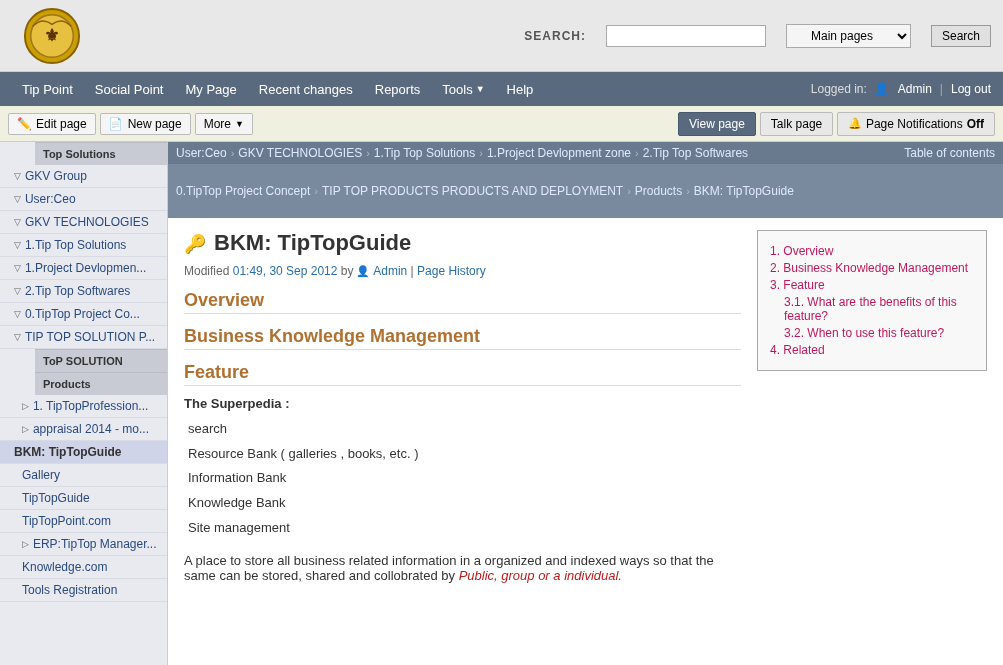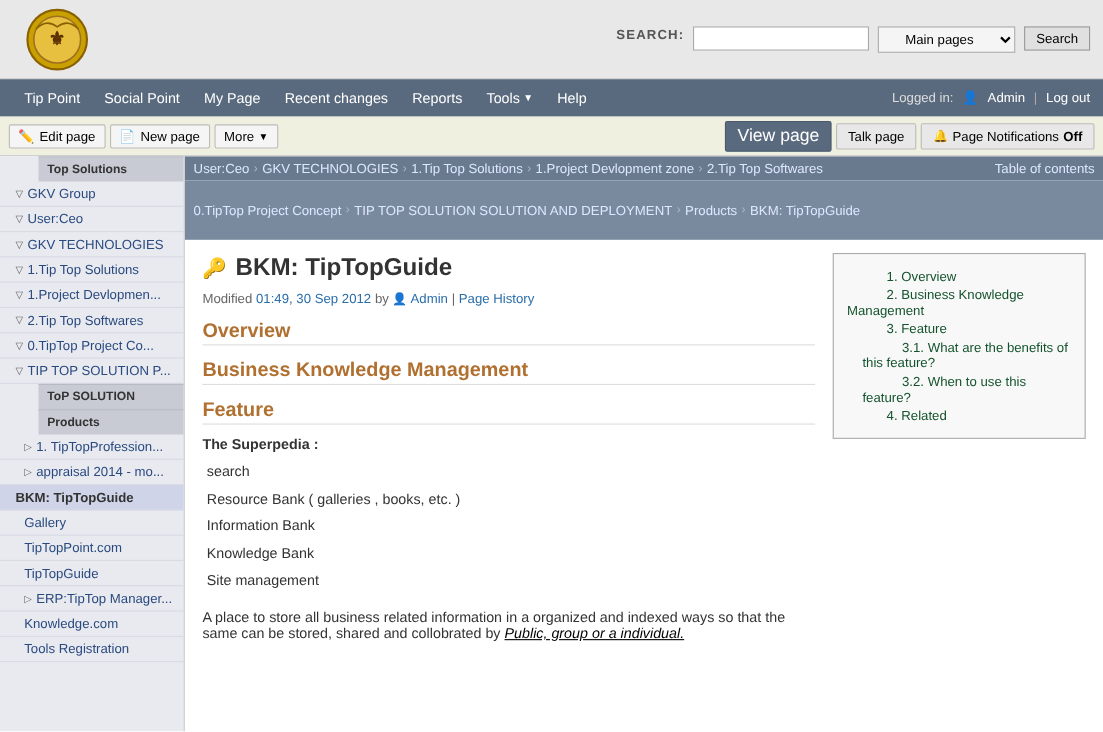--- a/index.html
+++ b/index.html
@@ -21,22 +21,22 @@
       align-items: center;
       justify-content: center;
     }
     #logo-img {
       width: 58px;
       height: 58px;
     }
     #search-area {
       margin-left: auto;
       display: flex;
-      align-items: flex-start;
-      gap: 8px;
+      align-items: center;
+      gap: 20px;
     }
     #search-label {
       font-weight: bold;
       font-size: 12px;
       color: #555;
       letter-spacing: 1px;
     }
     #search-input {
       border: 1px solid #aaa;
       padding: 3px 6px;
@@ -118,21 +118,21 @@
     .toolbar-right {
       display: flex;
       align-items: center;
       gap: 4px;
     }
     .toolbar-view-btn {
       background: #5a6a7e;
       color: #fff;
       border: 1px solid #4a5a6e;
       padding: 4px 10px;
-      font-size: 16px;
+      font-size: 12px;
       cursor: pointer;
       border-radius: 2px;
     }
     .toolbar-tab-btn {
       background: #e8e8e8;
       border: 1px solid #bbb;
       padding: 4px 10px;
       font-size: 12px;
       cursor: pointer;
       border-radius: 2px;
@@ -281,40 +281,38 @@
     }
     .feature-item {
       margin: 4px 0;
       padding-left: 4px;
     }
     .bold-label {
       font-weight: bold;
     }
     .italic-link {
       font-style: italic;
-      color: #000000;
-      text-decoration: underline;
+      color: #b91c1c;
       cursor: pointer;
     }
 
     
     #toc-box {
       border: 1px solid #aaa;
       background: #f8f8f8;
       padding: 10px 12px;
       font-size: 12px;
     }
     .toc-item {
       margin: 3px 0;
     }
     .toc-link {
-      color: #14532d;
+      color: #be185d;
       text-decoration: none;
       cursor: pointer;
-      margin-left: 36px;
     }
     .toc-subitem {
       margin-left: 14px;
     }
   </style>
 </head>
 <body>
 
 <div id="header">
   <div id="logo-area">
@@ -434,24 +432,24 @@
       <span style="font-size:9px;color:#666;">▷</span>
       <span>appraisal 2014 - mo...</span>
     </div>
     <div class="sidebar-item active">
       <span>BKM: TipTopGuide</span>
     </div>
     <div class="sidebar-item sidebar-item-child">
       <span>Gallery</span>
     </div>
     <div class="sidebar-item sidebar-item-child">
+      <span>TipTopGuide</span>
+    </div>
+    <div class="sidebar-item sidebar-item-child">
       <span>TipTopPoint.com</span>
-    </div>
-    <div class="sidebar-item sidebar-item-child">
-      <span>TipTopGuide</span>
     </div>
     <div class="sidebar-item sidebar-item-child">
       <span style="font-size:9px;color:#666;">▷</span>
       <span>ERP:TipTop Manager...</span>
     </div>
     <div class="sidebar-item sidebar-item-child">
       <span>Knowledge.com</span>
     </div>
     <div class="sidebar-item sidebar-item-child">
       <span>Tools Registration</span>
@@ -469,21 +467,21 @@
       <span class="breadcrumb-sep">›</span>
       <a class="breadcrumb-link">1.Project Devlopment zone</a>
       <span class="breadcrumb-sep">›</span>
       <a class="breadcrumb-link">2.Tip Top Softwares</a>
       <a class="breadcrumb-toc">Table of contents</a>
     </div>
 
     <div id="breadcrumb-row2">
       <a class="breadcrumb-link">0.TipTop Project Concept</a>
       <span class="breadcrumb-sep">›</span>
-      <a class="breadcrumb-link">TIP TOP SOLUTION SOLUTION AND DEPLOYMENT</a>
+      <a class="breadcrumb-link">TIP TOP PRODUCTS PRODUCTS AND DEPLOYMENT</a>
       <span class="breadcrumb-sep">›</span>
       <a class="breadcrumb-link">Products</a>
       <span class="breadcrumb-sep">›</span>
       <a class="breadcrumb-link">BKM: TipTopGuide</a>
     </div>
 
     <div id="page-content">
       <div id="page-main">
 
         <div id="page-title-area">

